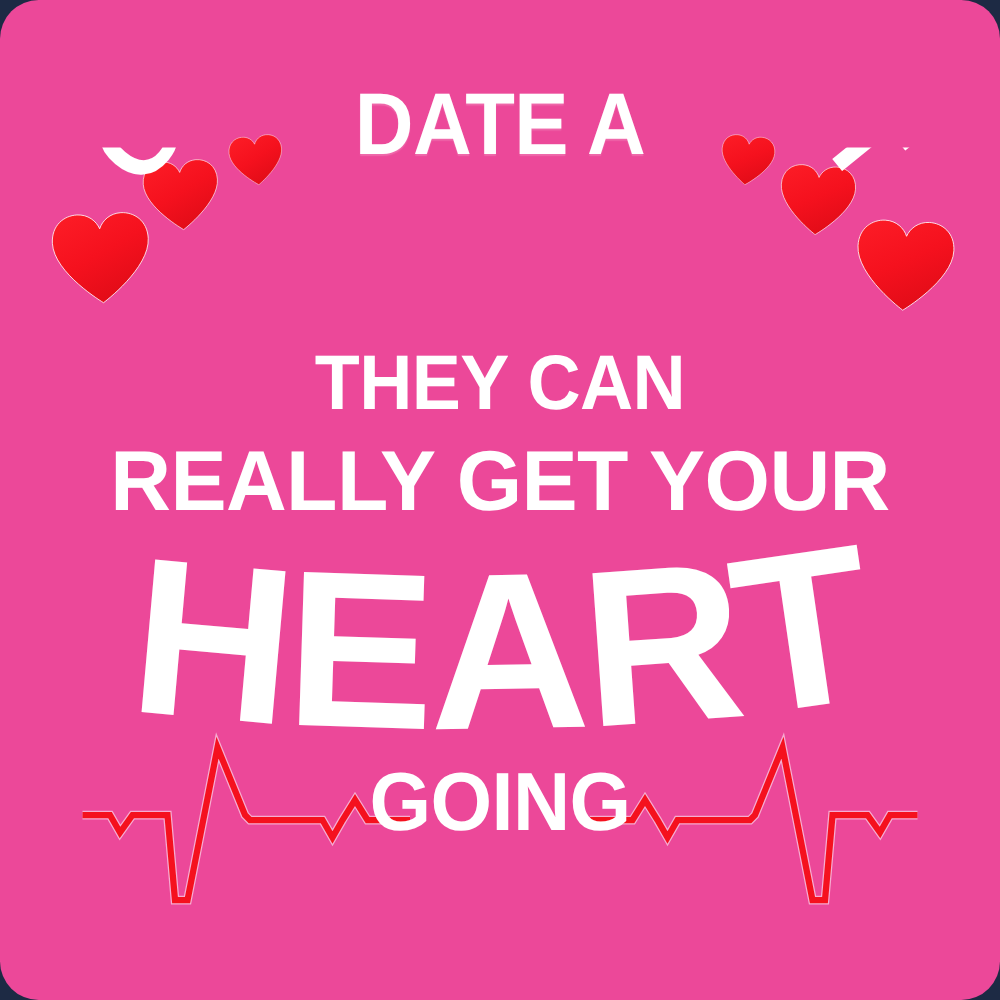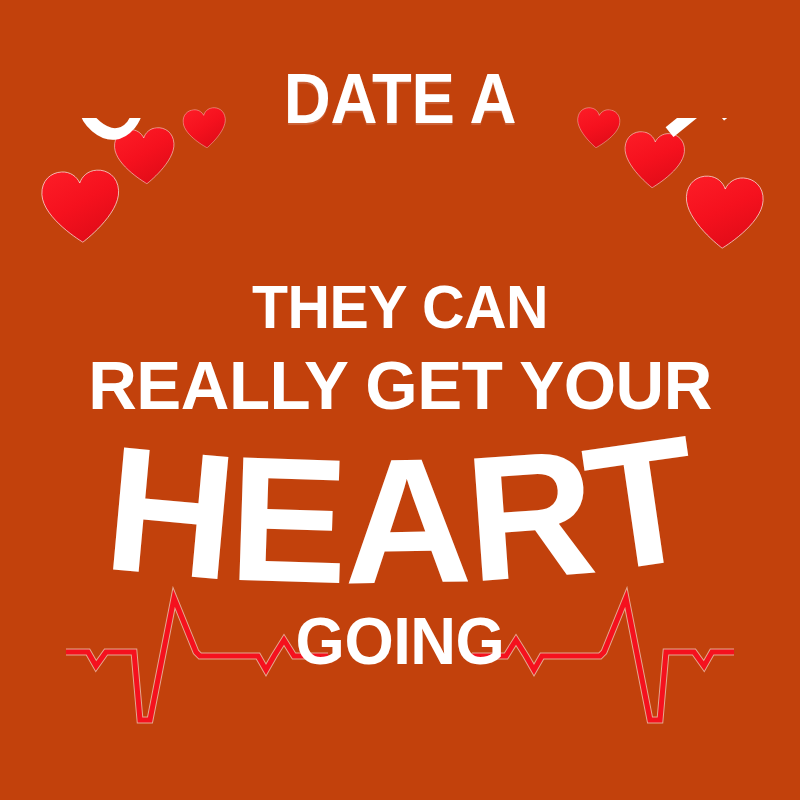--- a/index.html
+++ b/index.html
@@ -62,21 +62,21 @@
   
   #line-going {
     left: 0; top: 606px; width: 800px;
     font-size: 66px; line-height: 70px;
     transform: scaleX(0.96);
   }
 </style>
 </head>
 <body>
 
-<div id="poster" style="background: #c2410c;">
+<div id="poster" style="background: #ec4899; border-radius: 31px;">
 
   <div class="layer">
     <svg class="layer" viewBox="0 0 800 800" xmlns="http://www.w3.org/2000/svg">
       <defs>
         <symbol id="heart-sym" viewBox="0 0 100 92">
           <path d="M50 90 C 50 90, 2 58, 2 28 C 2 10, 15 1, 28 1 C 39 1, 47 8, 50 16
                    C 53 8, 61 1, 72 1 C 85 1, 98 10, 98 28 C 98 58, 50 90, 50 90 Z"></path>
         </symbol>
         <linearGradient id="hgrad" x1="0" y1="0" x2="0.55" y2="1">
           <stop offset="0%" stop-color="#fd1d27"></stop>

